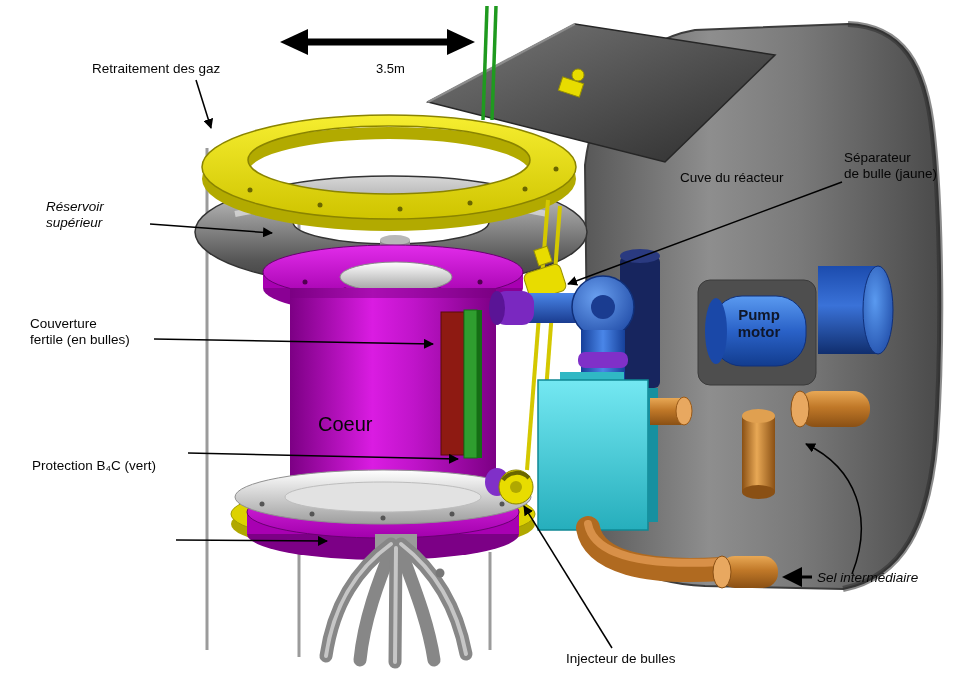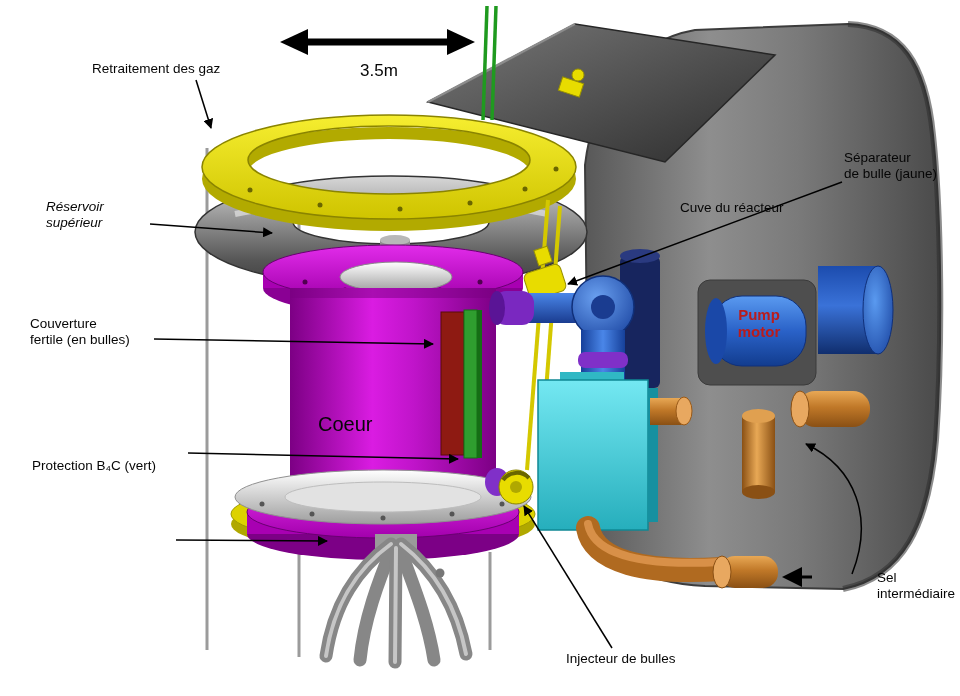--- a/index.html
+++ b/index.html
@@ -2,23 +2,23 @@
 <html><head>
 <meta charset="utf-8">
 <style>
   html,body{margin:0;padding:0;background:#ffffff;}
   .stage{position:relative;width:960px;height:696px;background:#fff;overflow:hidden;
          font-family:"Liberation Sans",sans-serif;}
   .stage svg{position:absolute;left:0;top:0;}
   .lbl{position:absolute;font-size:13.5px;line-height:1.18;color:#060606;
        white-space:pre-line;}
   .lbl-xl{font-size:20px;}
-  .lbl-scale{font-size:17px;}
+  .lbl-scale{font-size:13px;margin-left:16px;}
   .lbl-center{text-align:center;}
-  .lbl-pump{color:#b91c1c;font-weight:bold;font-size:15px;text-align:center;line-height:1.1;}
+  .lbl-pump{color:#0f172a;font-weight:bold;font-size:15px;text-align:center;line-height:1.1;}
 </style>
 </head>
 <body>
 
 <div class="stage">
 
 <svg width="960" height="696" viewBox="0 0 960 696">
   <defs>
     <linearGradient id="gVessel" x1="0" y1="0" x2="1" y2="0">
       <stop offset="0" stop-color="#585858"></stop>
@@ -284,38 +284,38 @@
     <line x1="612" y1="648" x2="524" y2="506" marker-end="url(#arr)"></line>
     <path d="M852,574 C874,518 856,468 806,444" marker-end="url(#arr)"></path>
     <line x1="812" y1="577" x2="786" y2="577" stroke-width="3" marker-end="url(#arrB)"></line>
   </g>
 </svg>
 
 <div class="lbl" style="left:92px;top:61px;">Retraitement des gaz</div>
 
 <div class="lbl lbl-scale" style="left:360px;top:61px;">3.5m</div>
 
-<div class="lbl" style="left:680px;top:170px;margin-top:30px;">Cuve du réacteur</div>
+<div class="lbl" style="left:680px;top:170px;">Cuve du réacteur</div>
 
 <div class="lbl" style="left:844px;top:150px;">Séparateur
 de bulle (jaune)</div>
 
 <div class="lbl" style="left:46px;top:199px;font-style:italic;">Réservoir
 supérieur</div>
 
 <div class="lbl" style="left:30px;top:316px;">Couverture
 fertile (en bulles)</div>
 
 <div class="lbl lbl-xl" style="left:318px;top:365px;margin-top:48px;">Coeur</div>
 
 <div class="lbl" style="left:32px;top:446px;margin-top:12px;">Protection B₄C (vert)</div>
 
 
 <div class="lbl lbl-pump" style="left:713px;top:307px;width:92px;">Pump
 motor</div>
 
 
-<div class="lbl" style="left:877px;top:570px;">Sel intermédiaire</div>
+<div class="lbl" style="left:817px;top:570px;font-style:italic;">Sel intermédiaire</div>
 
 <div class="lbl" style="left:566px;top:651px;">Injecteur de bulles</div>
 
 
 </div>
 
 </body></html>

